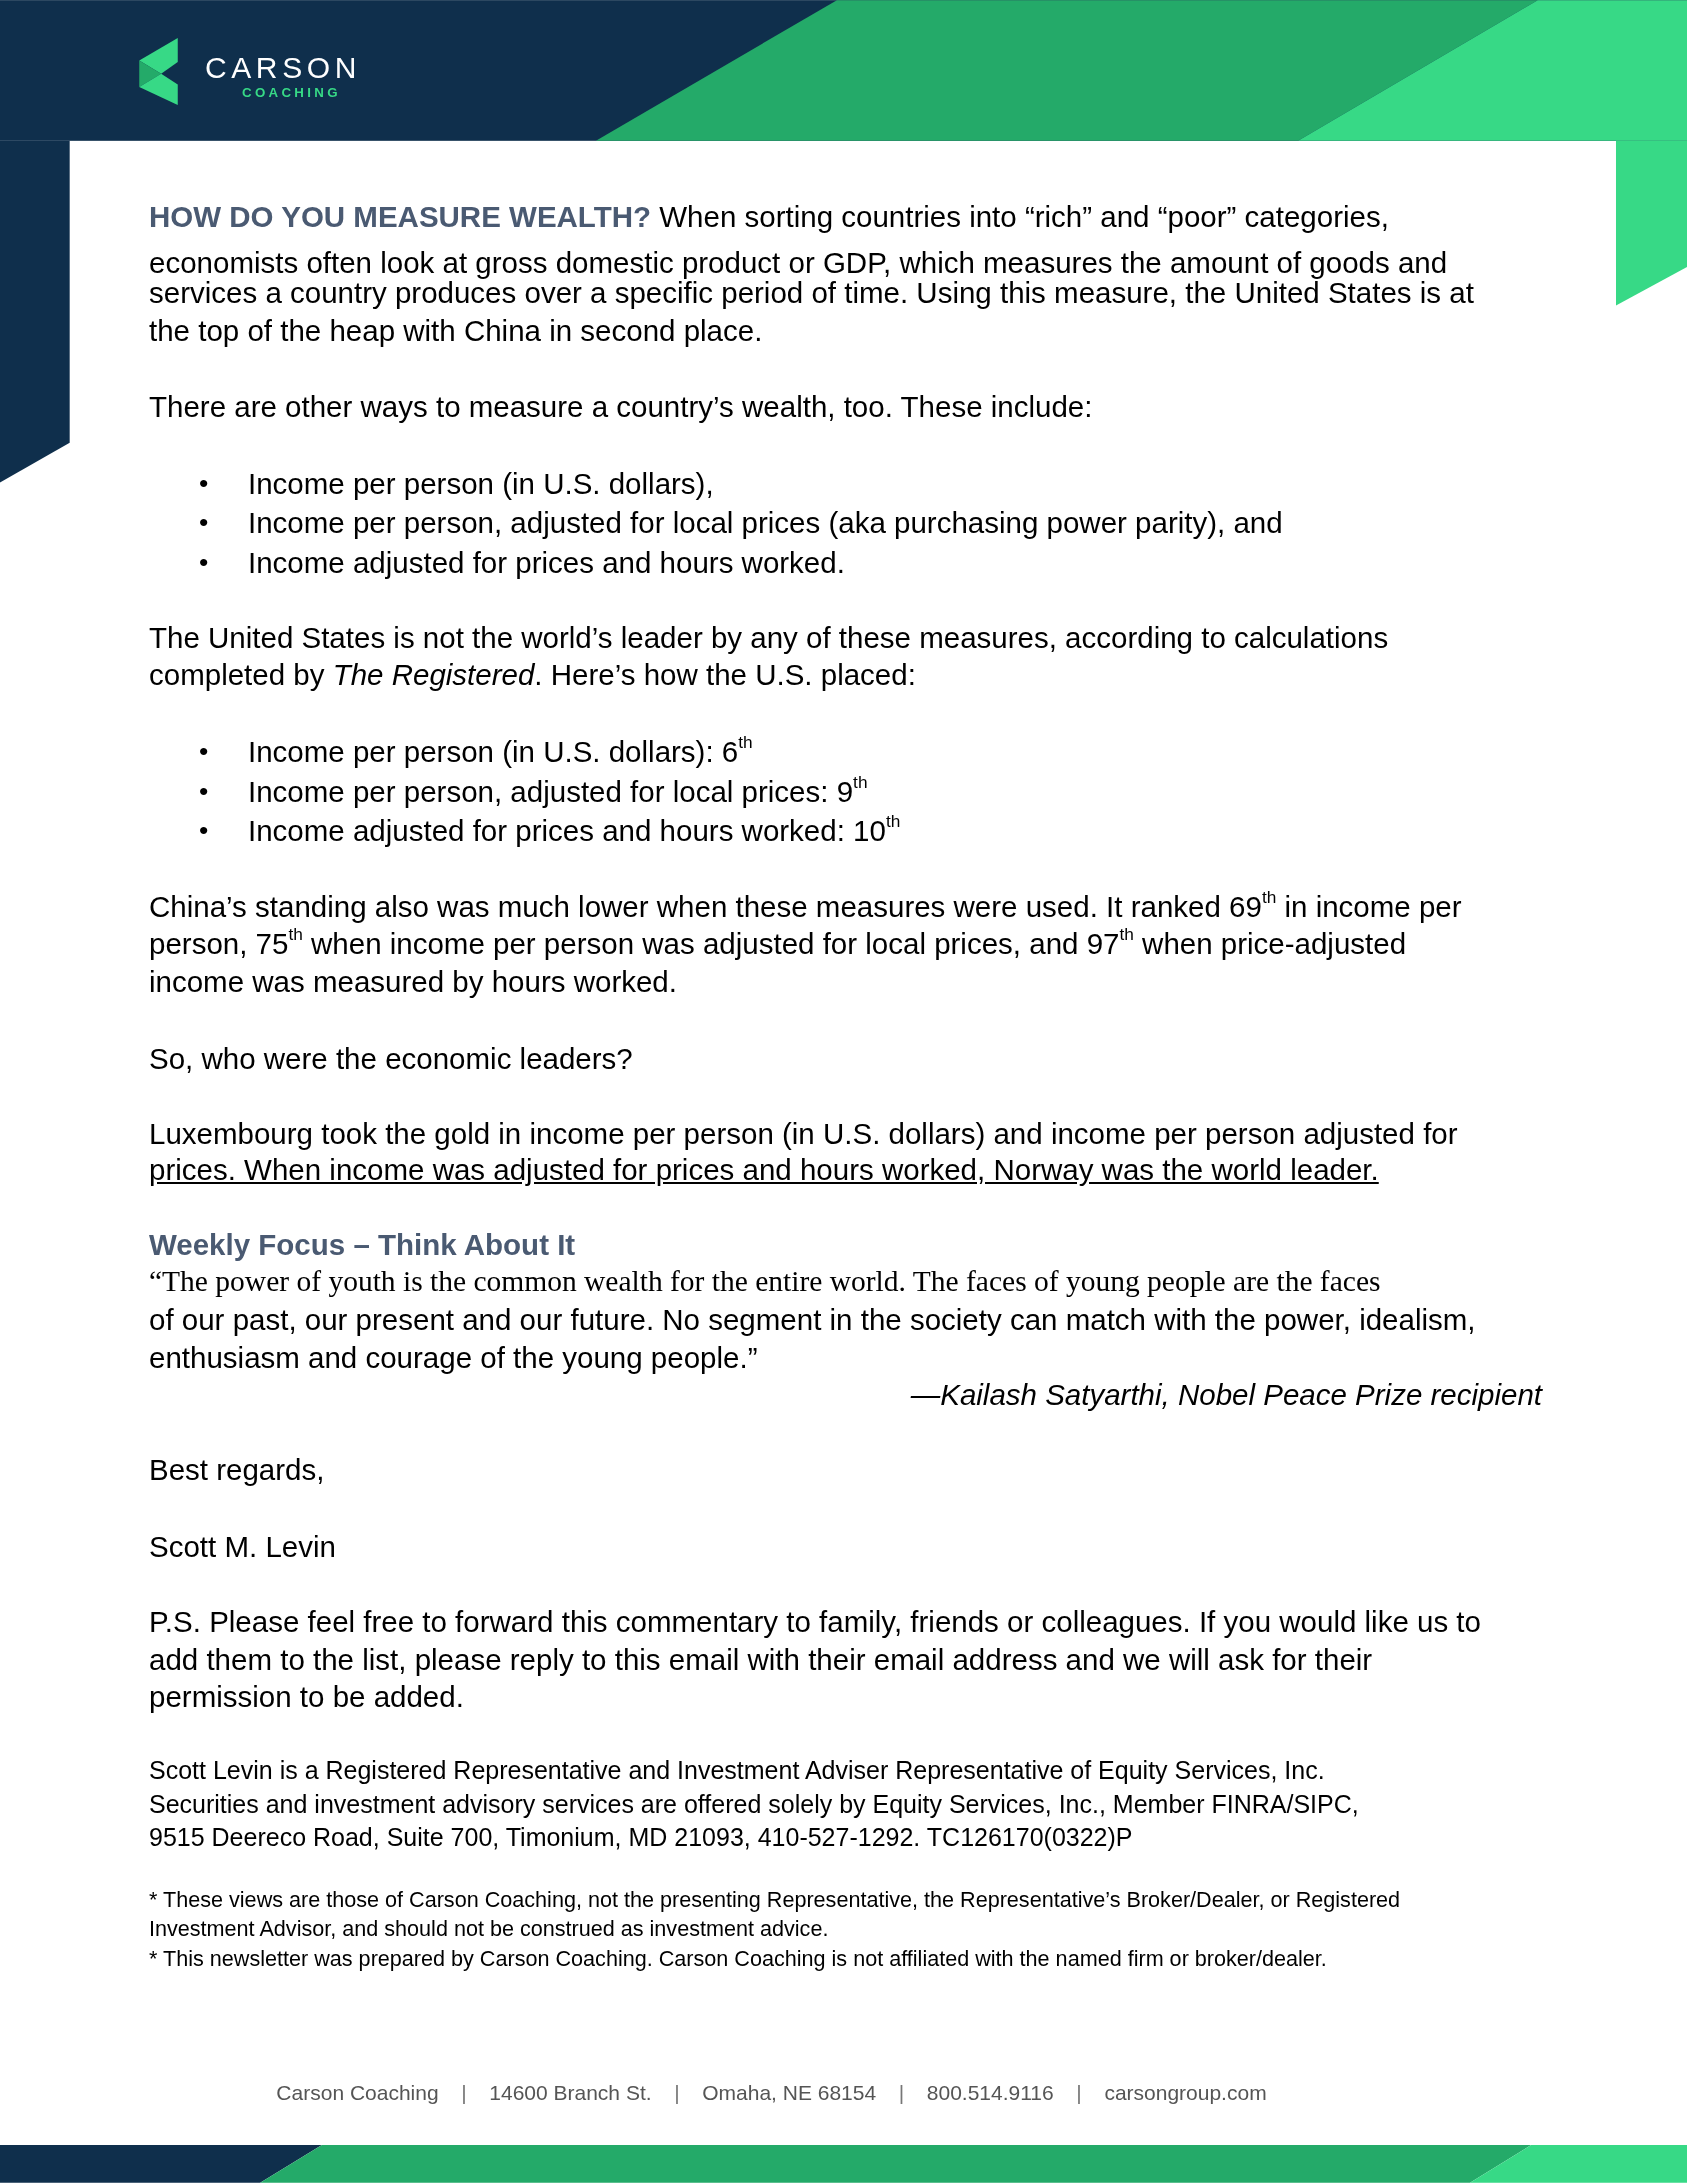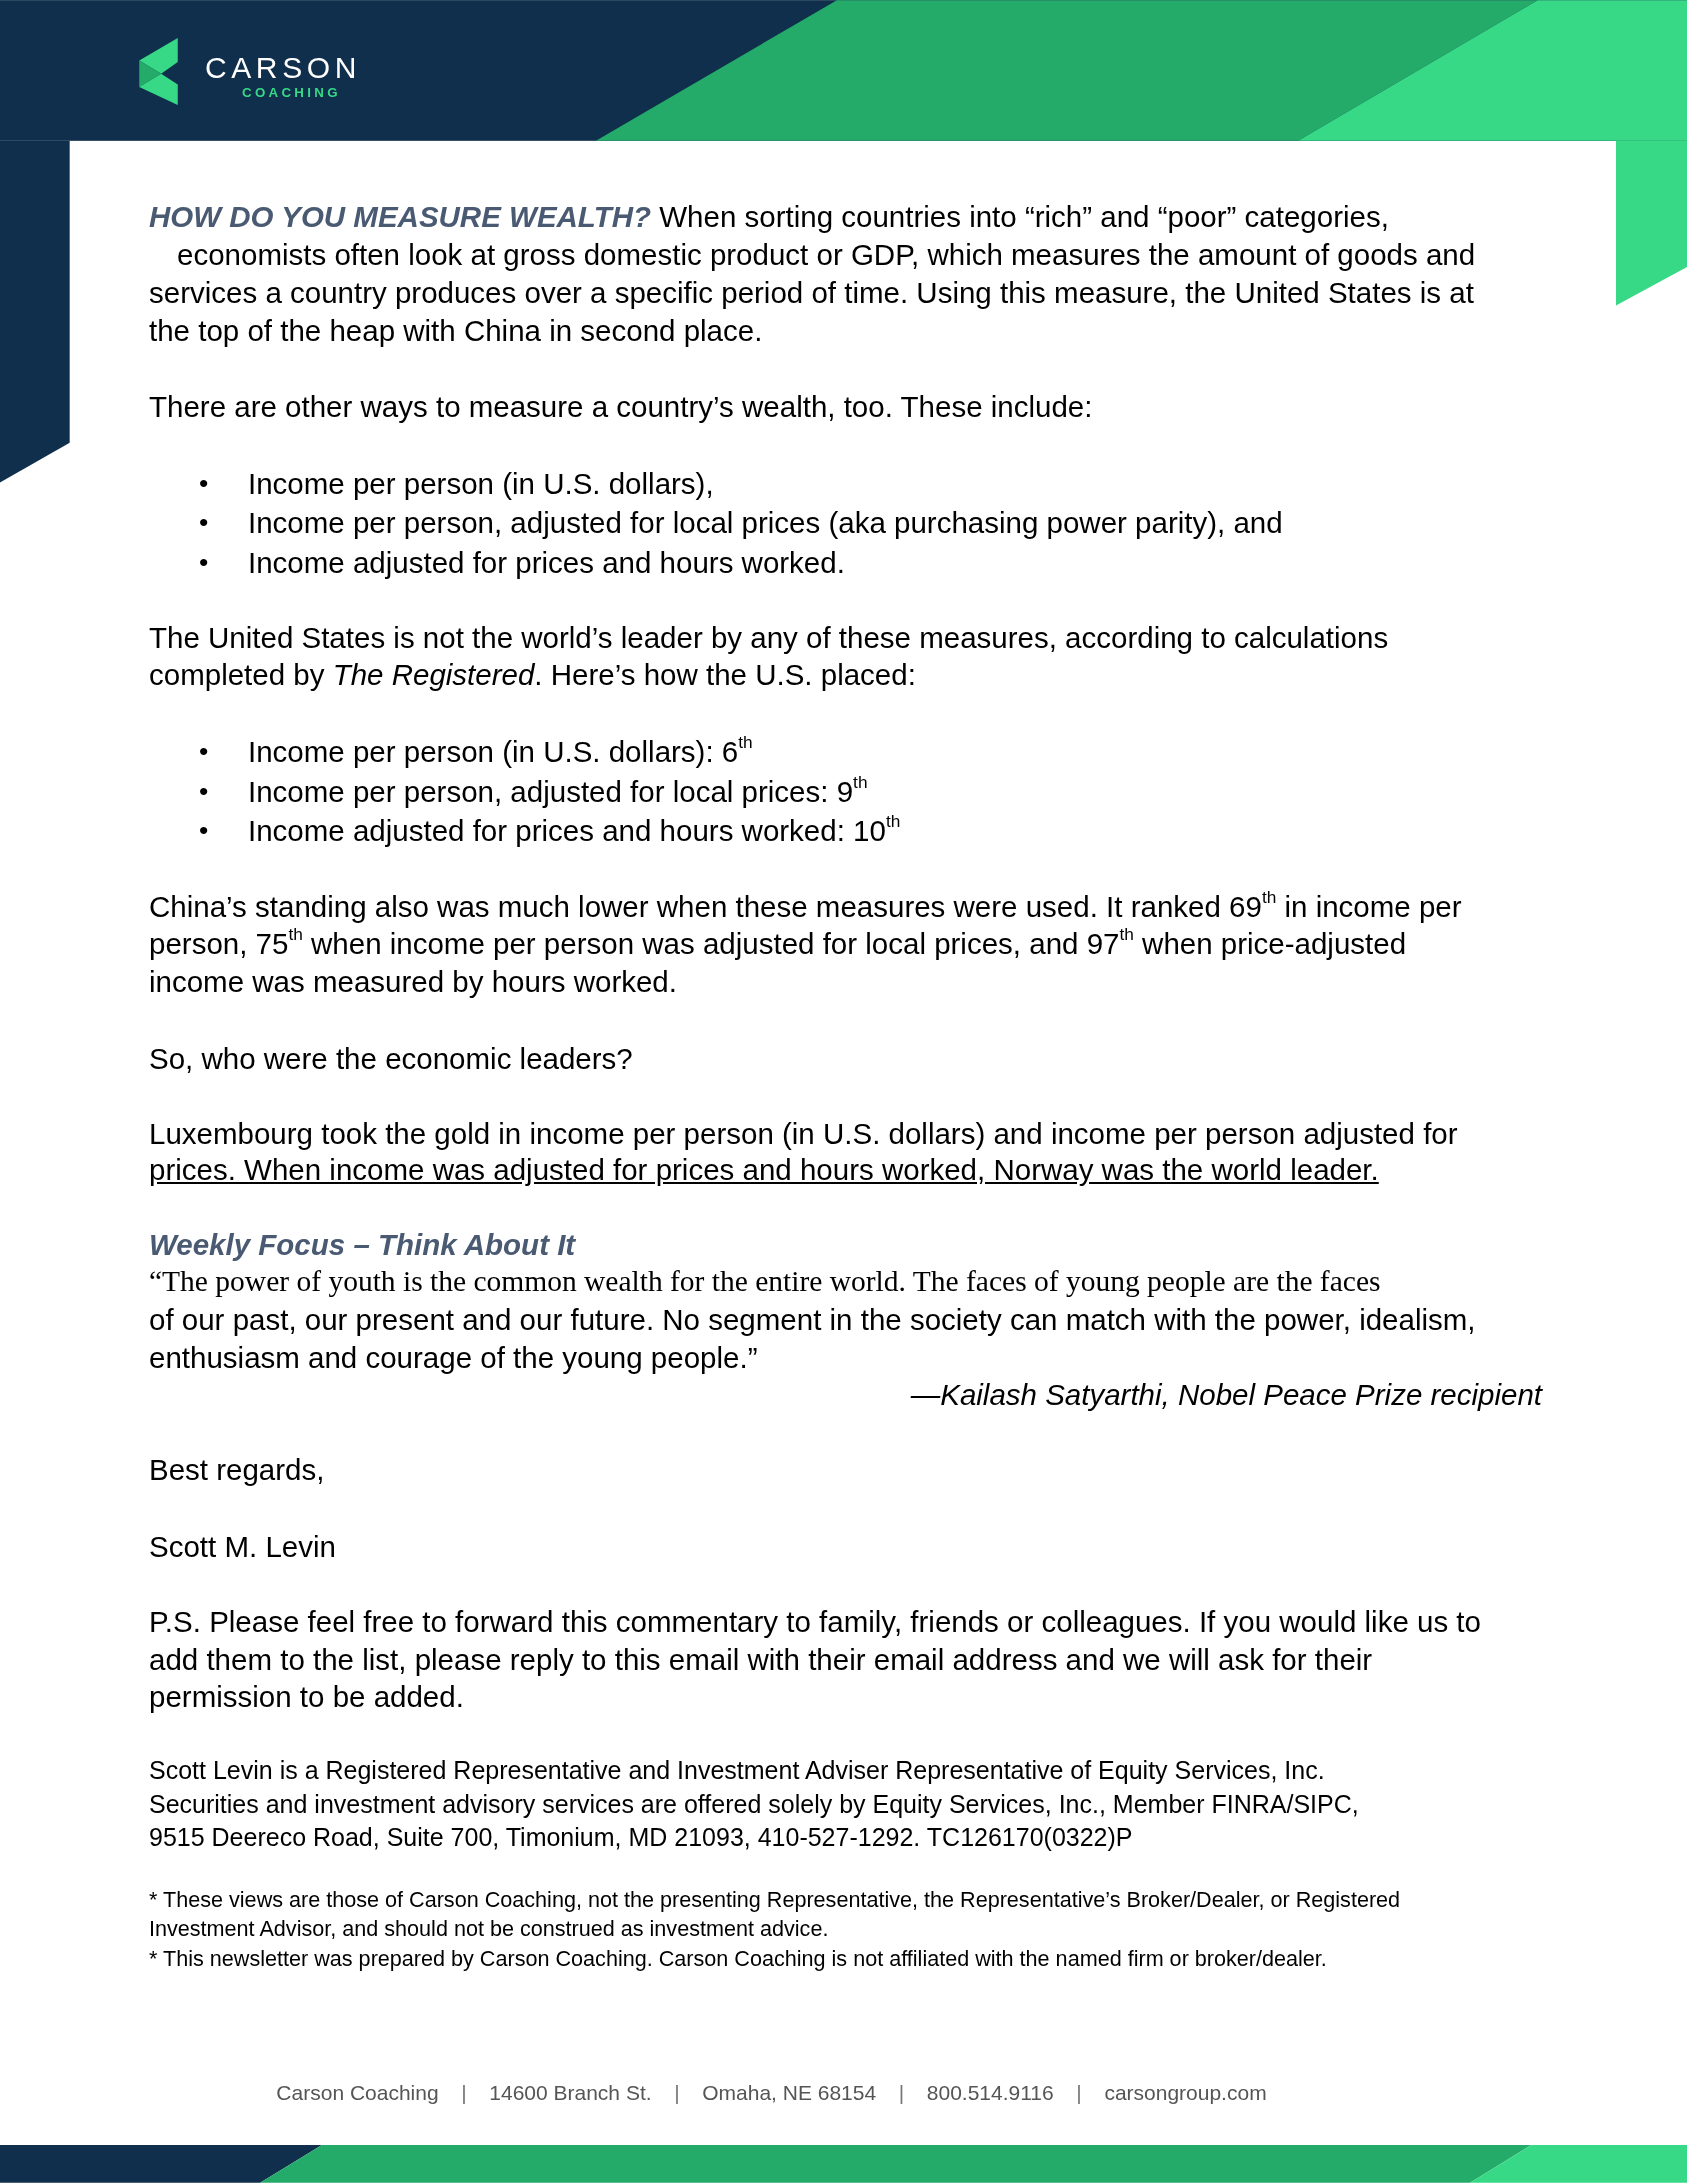--- a/index.html
+++ b/index.html
@@ -10,21 +10,21 @@
     color: #000;
   }
   .bg-svg { position: absolute; left: 0; top: 0; width: 1687px; height: 2183px; }
   .logo { position: absolute; left: 139px; top: 38px; width: 266px; height: 70px; }
   .logo-icon { position: absolute; left: 0; top: 0; width: 39px; height: 67px; }
   .logo-word { position: absolute; left: 66px; top: 14.6px; font-size: 30px; font-weight: normal; color: #ffffff; letter-spacing: 4.6px; line-height: 30px; }
   .logo-sub { position: absolute; left: 103px; top: 48px; font-size: 13.3px; font-weight: bold; color: #37d986; letter-spacing: 3.3px; line-height: 13.3px; }
 
   .line { position: absolute; left: 149px; font-size: 29.5px; line-height: 33px; white-space: nowrap; color: #000; }
   .line sup { font-size: 17.3px; line-height: 0; position: relative; top: -2.7px; vertical-align: super; }
-  .hdr { color: #4a5a72; font-weight: bold; font-style: italic; }
+  .hdr { color: #4a5a72; font-weight: bold; }
   .bullet-dot { position: absolute; left: 199px; font-size: 26.6px; line-height: 33px; }
   .bullet-text { left: 248px; }
   .right { left: auto; right: 145px; text-align: center; font-style: italic; }
   .small { font-size: 25px; line-height: 29px; }
   .tiny { font-size: 21.6px; line-height: 26.6px; }
   .footer { position: absolute; top: 2078px; left: 0; width: 1543px; text-align: center; font-size: 21px; color: #555; white-space: nowrap; line-height: 29px; }
   .footer .sep { display: inline-block; margin: 0 22.6px; color: #777; }
 </style>
 </head>
 <body>
@@ -48,21 +48,21 @@
   <svg class="logo-icon" viewBox="0 0 58 101" xmlns="http://www.w3.org/2000/svg">
     <polygon points="58,0 58,36 33,54 0,34" fill="#37d986"></polygon>
     <polygon points="0,34 33,54 0,74" fill="#24aa69"></polygon>
     <polygon points="0,74 33,54 58,70 58,101" fill="#37d986"></polygon>
   </svg>
   <div class="logo-word">CARSON</div>
   <div class="logo-sub">COACHING</div>
 </div>
 
 <div class="line" style="top:200px;"><span class="hdr">HOW DO YOU MEASURE WEALTH?</span><span> When sorting countries into “rich” and “poor” categories,</span></div>
-<div class="line" style="top:238px;margin-left:28px;">economists often look at gross domestic product or GDP, which measures the amount of goods and</div>
+<div class="line" style="top:246px;">economists often look at gross domestic product or GDP, which measures the amount of goods and</div>
 <div class="line" style="top:276px;">services a country produces over a specific period of time. Using this measure, the United States is at</div>
 <div class="line" style="top:314px;">the top of the heap with China in second place.</div>
 
 <div class="line" style="top:390px;">There are other ways to measure a country’s wealth, too. These include:</div>
 
 <div>
   <div class="bullet-dot" style="top:467px;">•</div>
   <div class="line bullet-text" style="top:467px;">Income per person (in U.S. dollars),</div>
   <div class="bullet-dot" style="top:506px;">•</div>
   <div class="line bullet-text" style="top:506px;">Income per person, adjusted for local prices (aka purchasing power parity), and</div>

